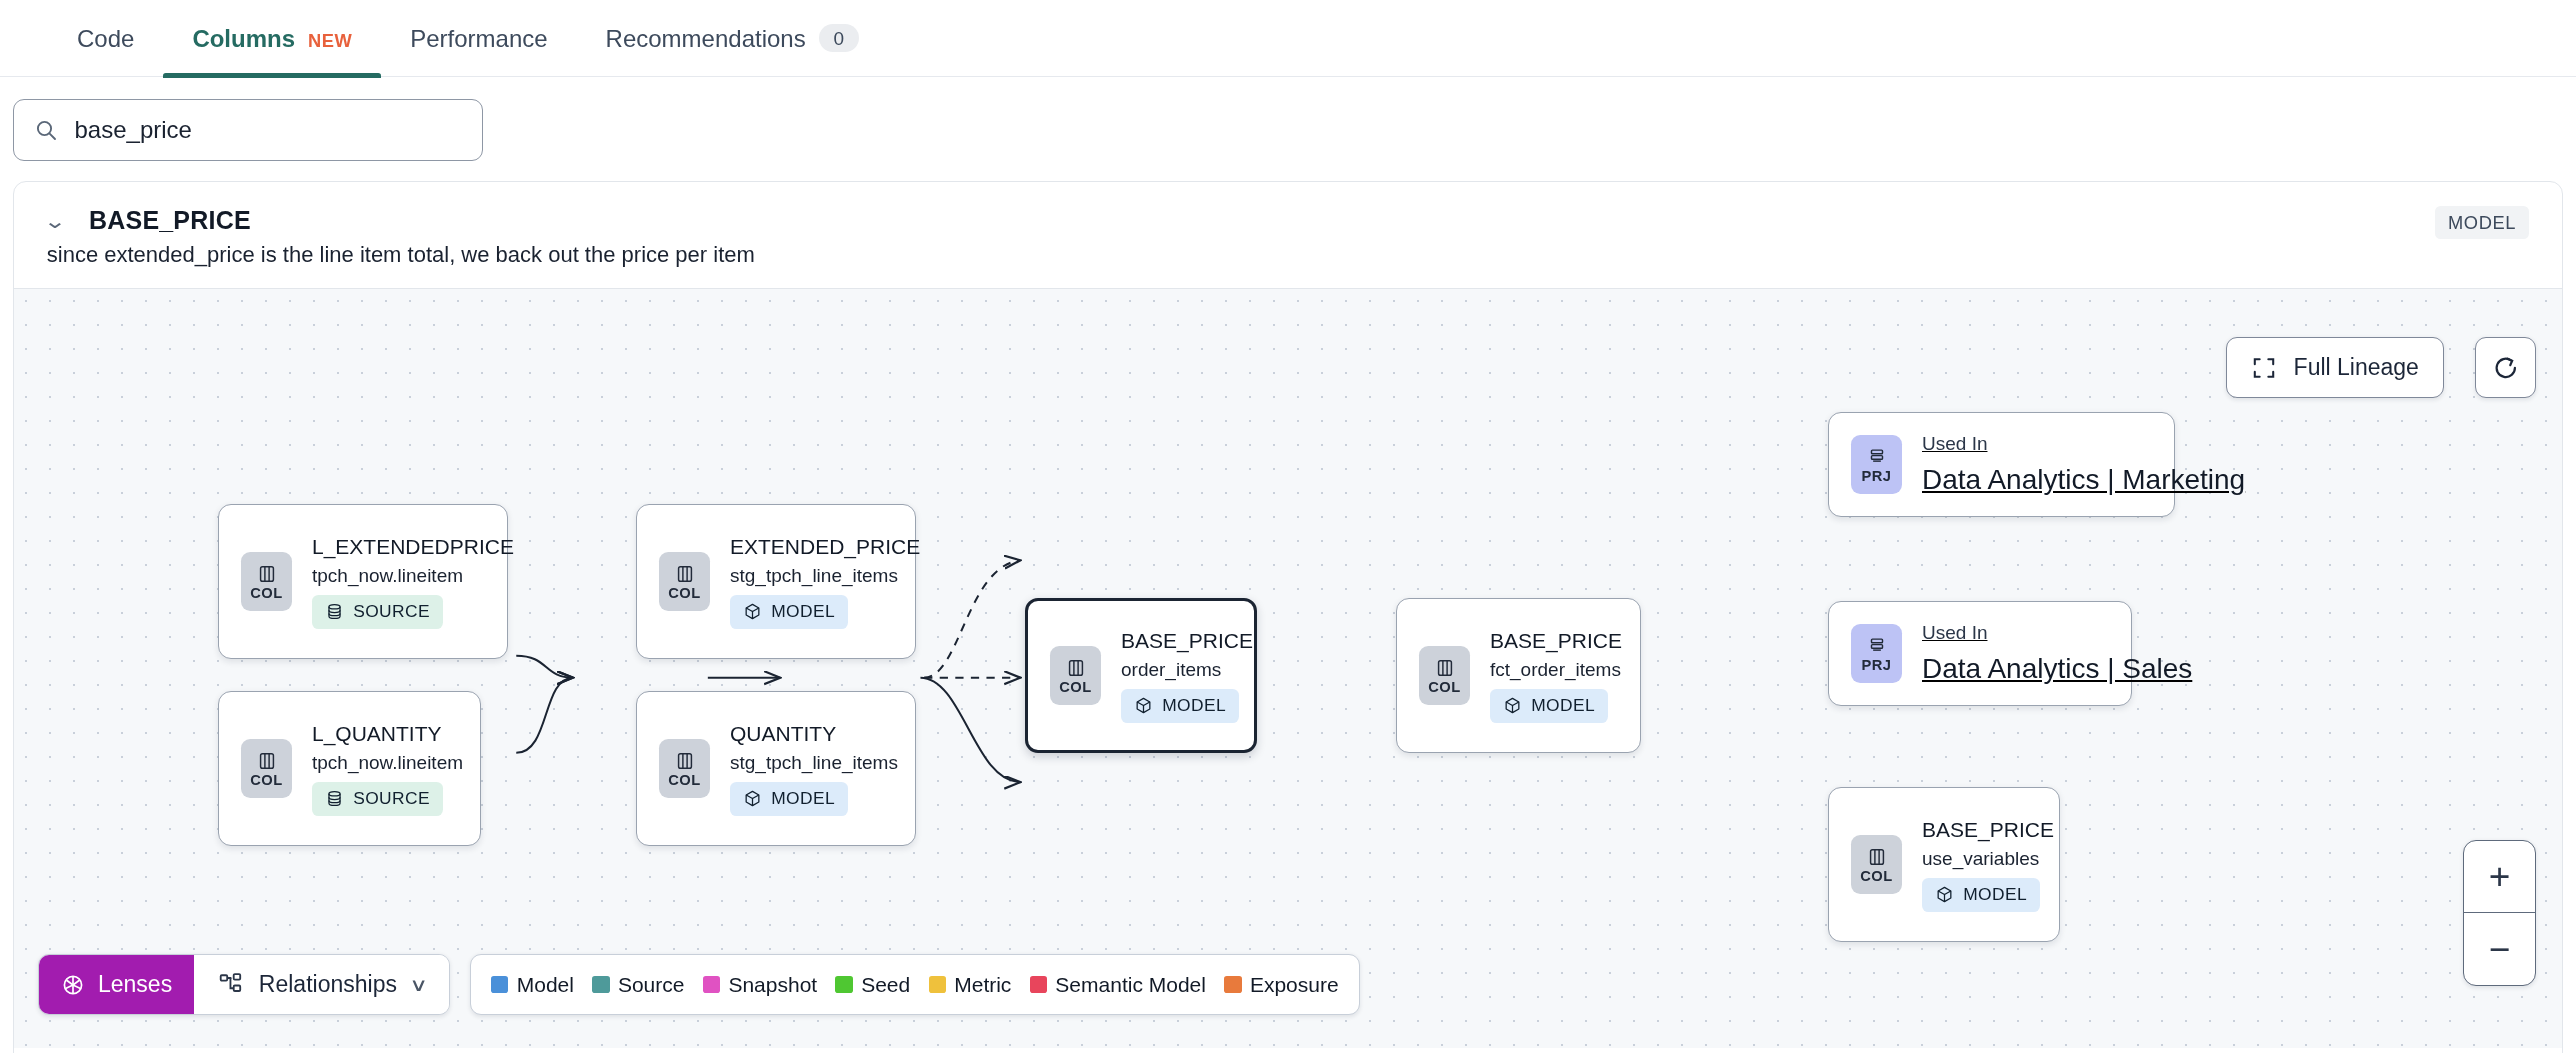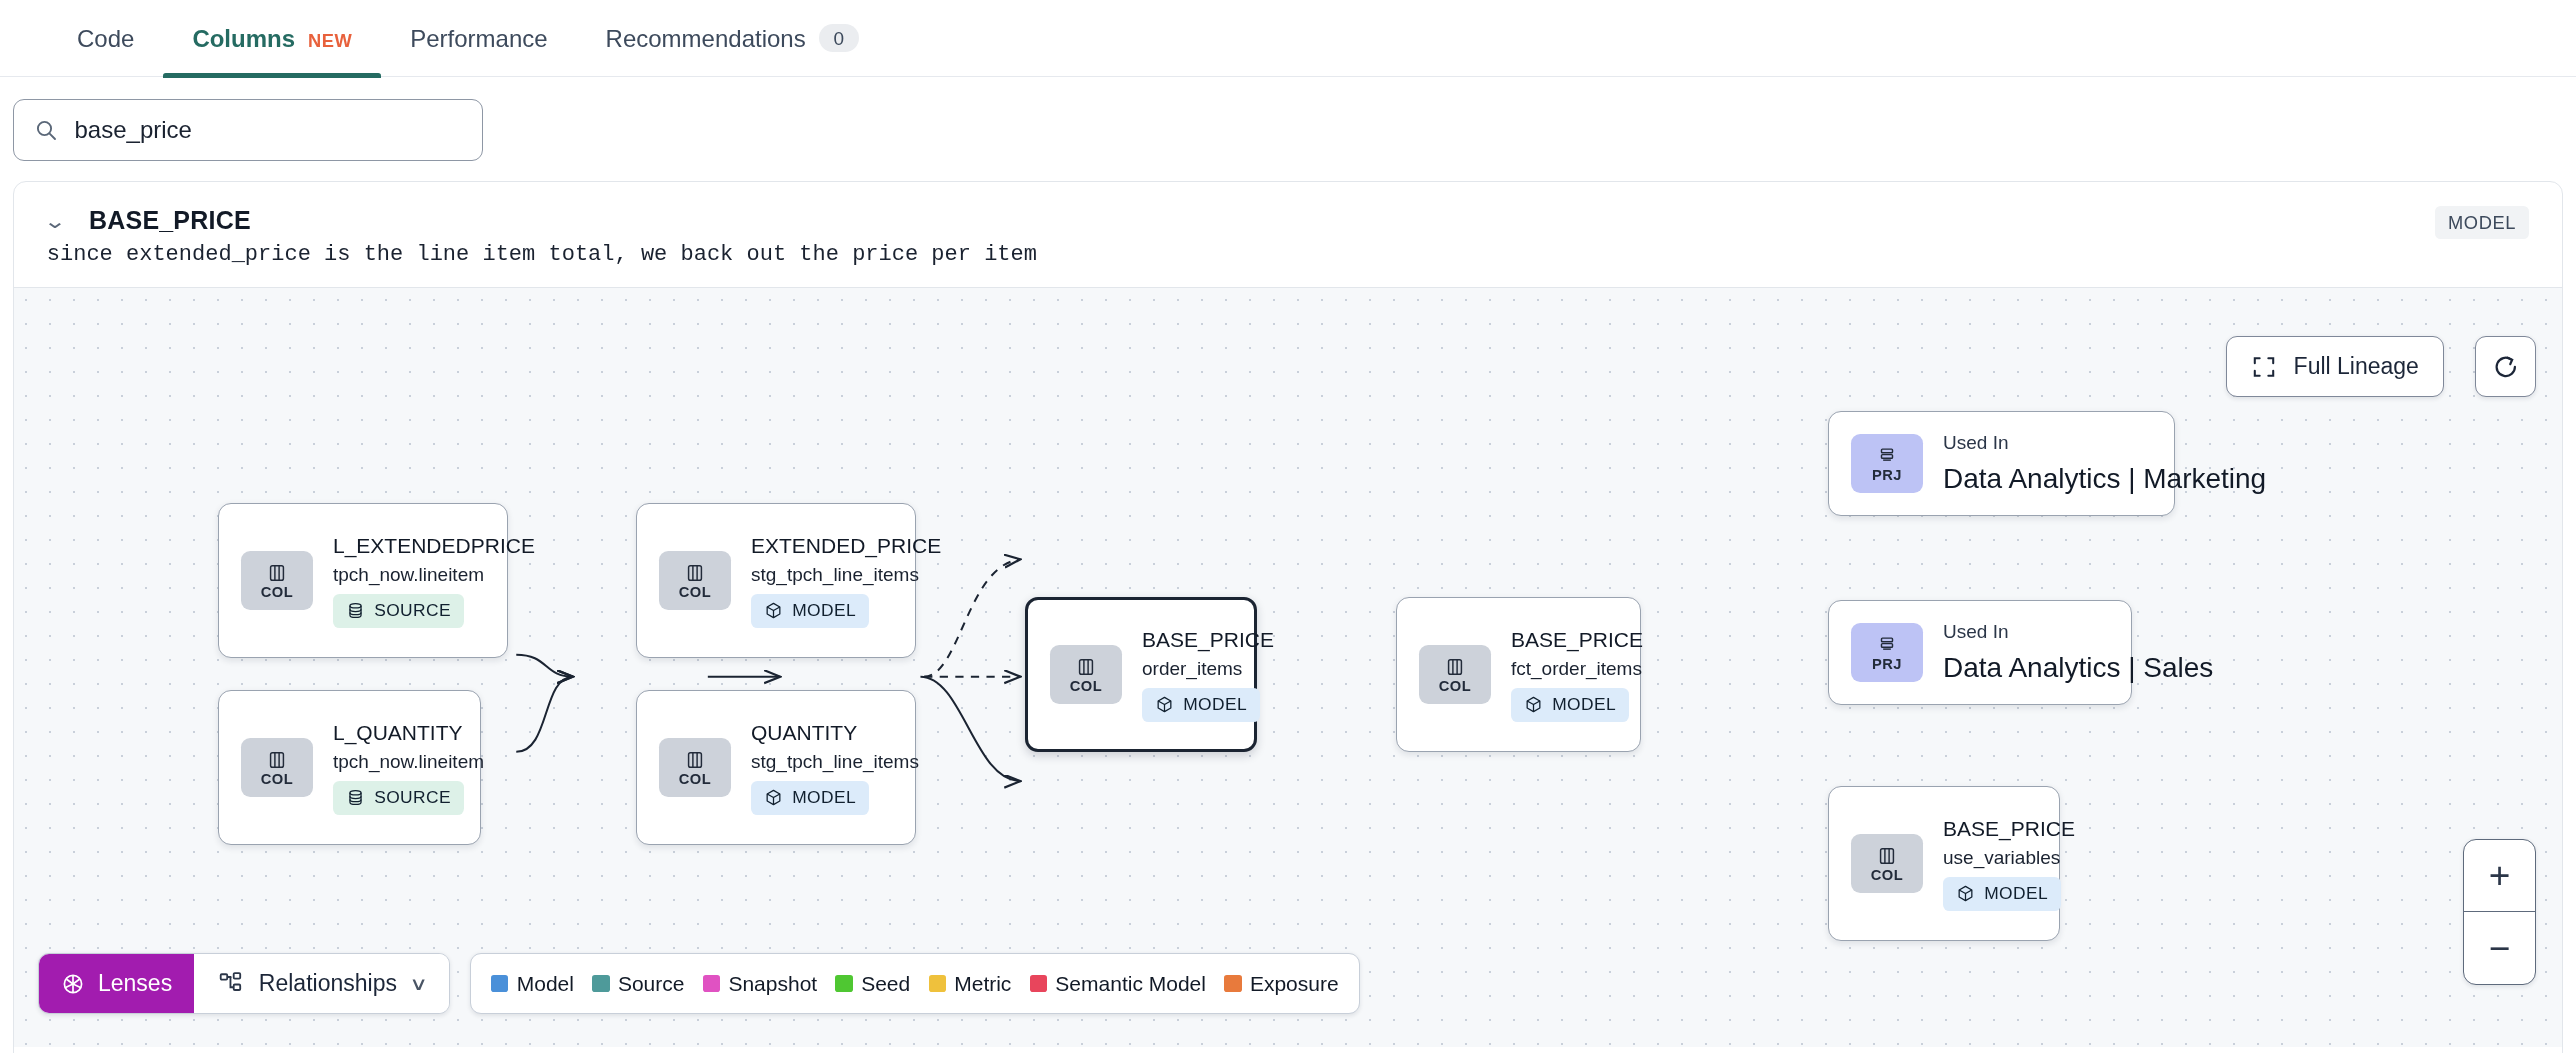--- a/index.html
+++ b/index.html
@@ -105,21 +105,20 @@
     position: absolute; right: 33px; top: 24px;
     font-size: 18.3px; color: #3D4A5C;
     background: #F1F3F5;
     border-radius: 5.5px;
     padding: 5.5px 13px;
     letter-spacing: 0.6px;
   }
   .coldesc {
     font-size: 22px; color: #1A2230;
     padding: 7.3px 0 0 1.8px;
-    font-family: Liberation Mono, monospace;
   }
 
   
   .canvas {
     position: relative;
     height: 760px;
     background-color: #F6F8FA;
     background-image: radial-gradient(#C9D0DA 1.5px, transparent 1.5px);
     background-size: 24px 24px;
     border-top: 1.8px solid #E2E6EB;
@@ -141,21 +140,21 @@
     display: flex;
     align-items: center;
     padding: 0 20px 0 22px;
     gap: 20px;
   }
   .node.selected {
     border: 3.7px solid #1B2432;
     box-shadow: 0 3.7px 9.2px rgba(20,30,50,.18);
   }
   .node-badge {
-    width: 72px; height: 59px;
+    width: 51px; height: 59px;
     border-radius: 9.2px;
     background: #CDD2DA;
     display: flex; flex-direction: column;
     align-items: center; justify-content: center;
     gap: 1.8px;
     flex: 0 0 auto;
   }
   .node-badge.prj { background: #BDC3F5; }
   .node-badge .bl {
     font-size: 14.7px; font-weight: 700; color: #222B3A;
@@ -174,21 +173,21 @@
     align-self: flex-start;
     display: inline-flex; align-items: center; gap: 9.2px;
     font-size: 17.4px; letter-spacing: 0.4px;
     padding: 6.4px 13px;
     border-radius: 6.4px;
     margin-top: 2.8px;
   }
   .node-tag.model  { background: #DCEBFA; color: #11202F; }
   .node-tag.source { background: #DDF1E8; color: #11202F; }
   
-  .node.usedin .node-body { gap: 9.2px; }
+  .node.usedin .node-body { gap: 9.2px; text-decoration: underline; }
   .node.usedin .node-title { font-size: 19px; color: #2B3648; }
   .node.usedin .node-sub   { font-size: 28px; color: #121A27; }
 
   
   .full-lineage {
     position: absolute; right: 118px; top: 48px;
     height: 61px; min-width: 218px;
     display: flex; align-items: center; justify-content: center; gap: 16.5px;
     background: #fff; border: 1.8px solid #7F8899;
     border-radius: 11px;

